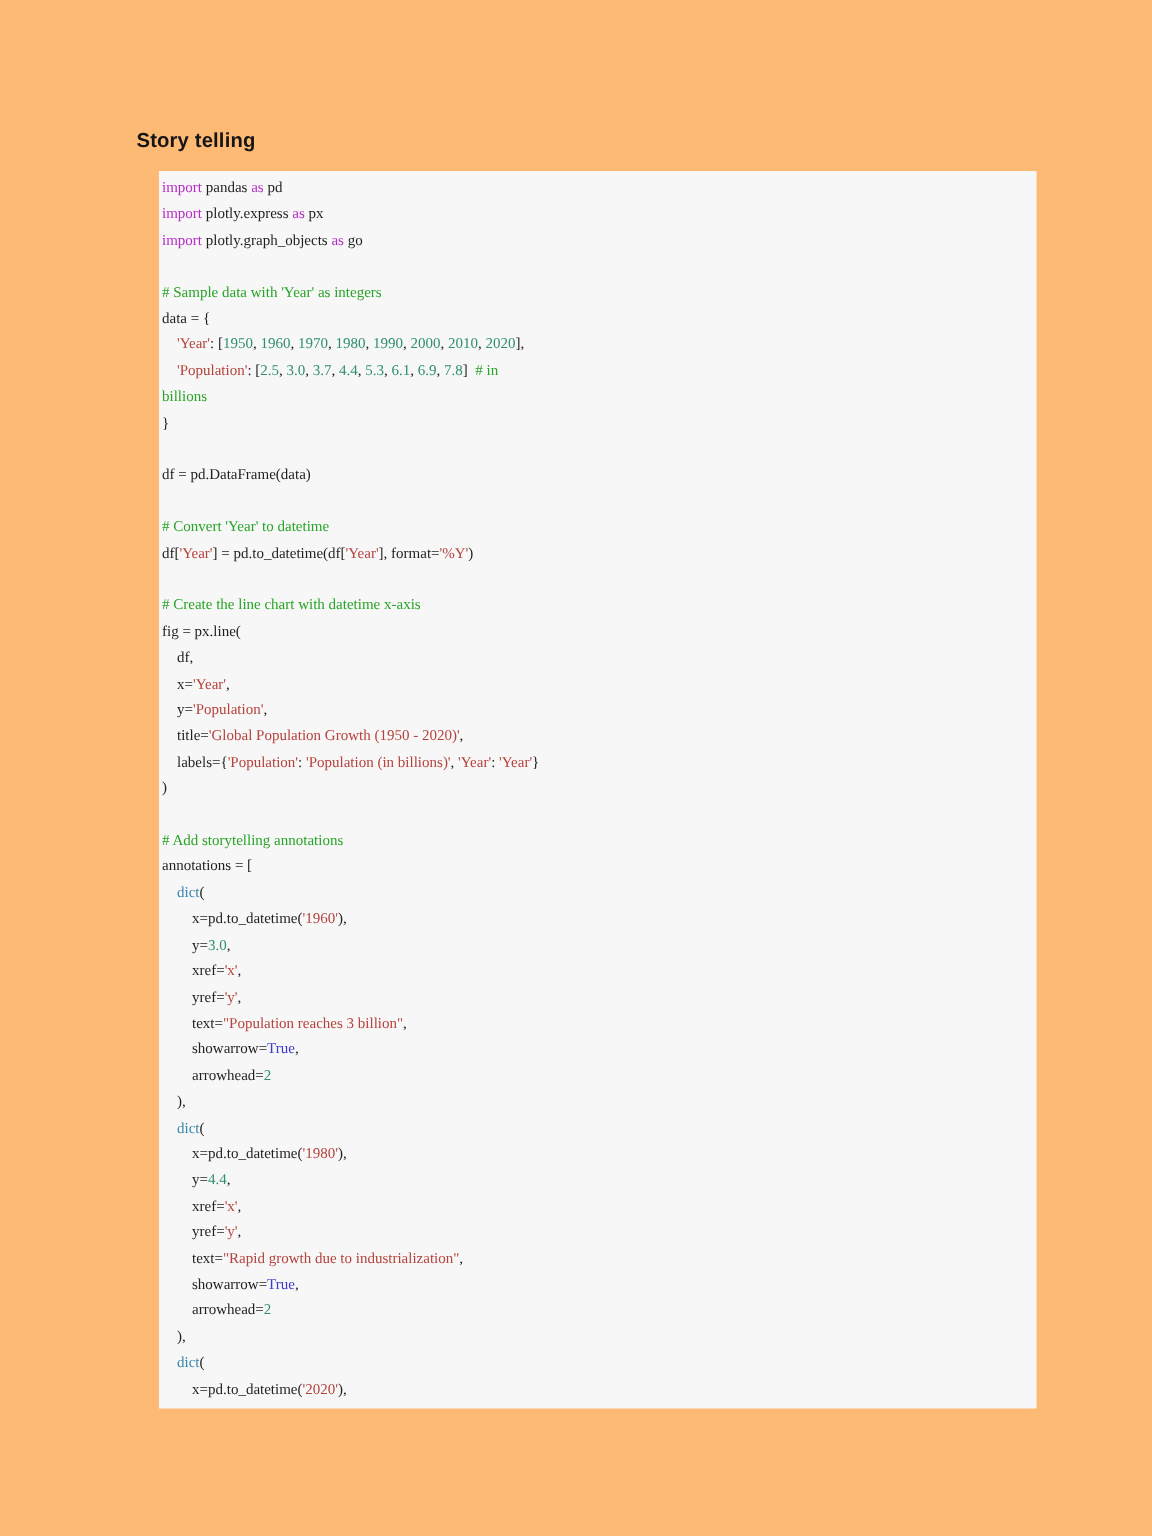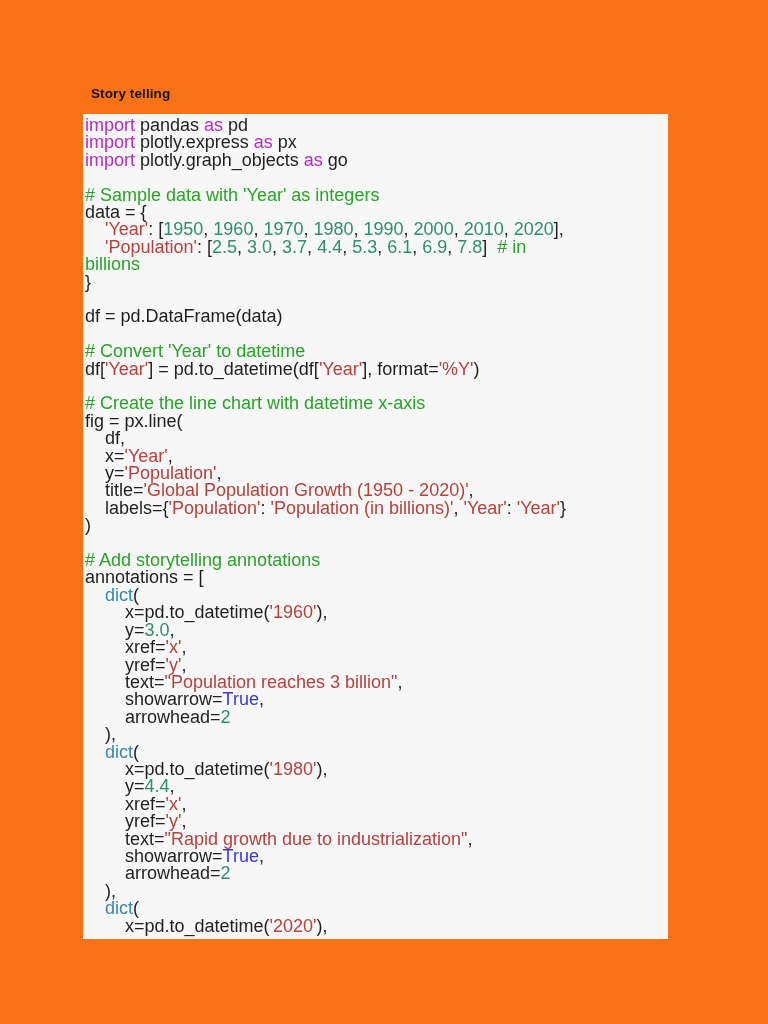--- a/index.html
+++ b/index.html
@@ -4,43 +4,43 @@
 <style>
   html, body {
     margin: 0;
     padding: 0;
     background: #ffffff;
   }
   .page {
     position: relative;
     width: 768px;
     height: 1024px;
-    background: #f97316;
+    background: #fdba74;
     overflow: hidden;
   }
   .heading {
     position: absolute;
     left: 91px;
     top: 86px;
     font-family: "Liberation Sans", sans-serif;
     font-size: 13.5px;
     font-weight: 700;
     color: #151515;
     letter-spacing: 0.1px;
   }
   .code-block {
     position: absolute;
-    left: 83px;
+    left: 106px;
     top: 114px;
     width: 585px;
     box-sizing: border-box;
     padding: 3px 2px 4px 2px;
     background: #f7f7f7;
-    font-family: Liberation Sans, sans-serif;
-    font-size: 18px;
+    font-family: Liberation Serif, serif;
+    font-size: 10px;
     line-height: 17.4px;
     white-space: pre;
     color: var(--tok-plain, #1f1f1f);
   }
   .code-line {
     min-height: 17.4px;
   }
   .tok-plain    { color: var(--tok-plain, #1f1f1f); }
   .tok-keyword  { color: var(--tok-keyword, #b42cc6); }
   .tok-comment  { color: var(--tok-comment, #28a428); }

